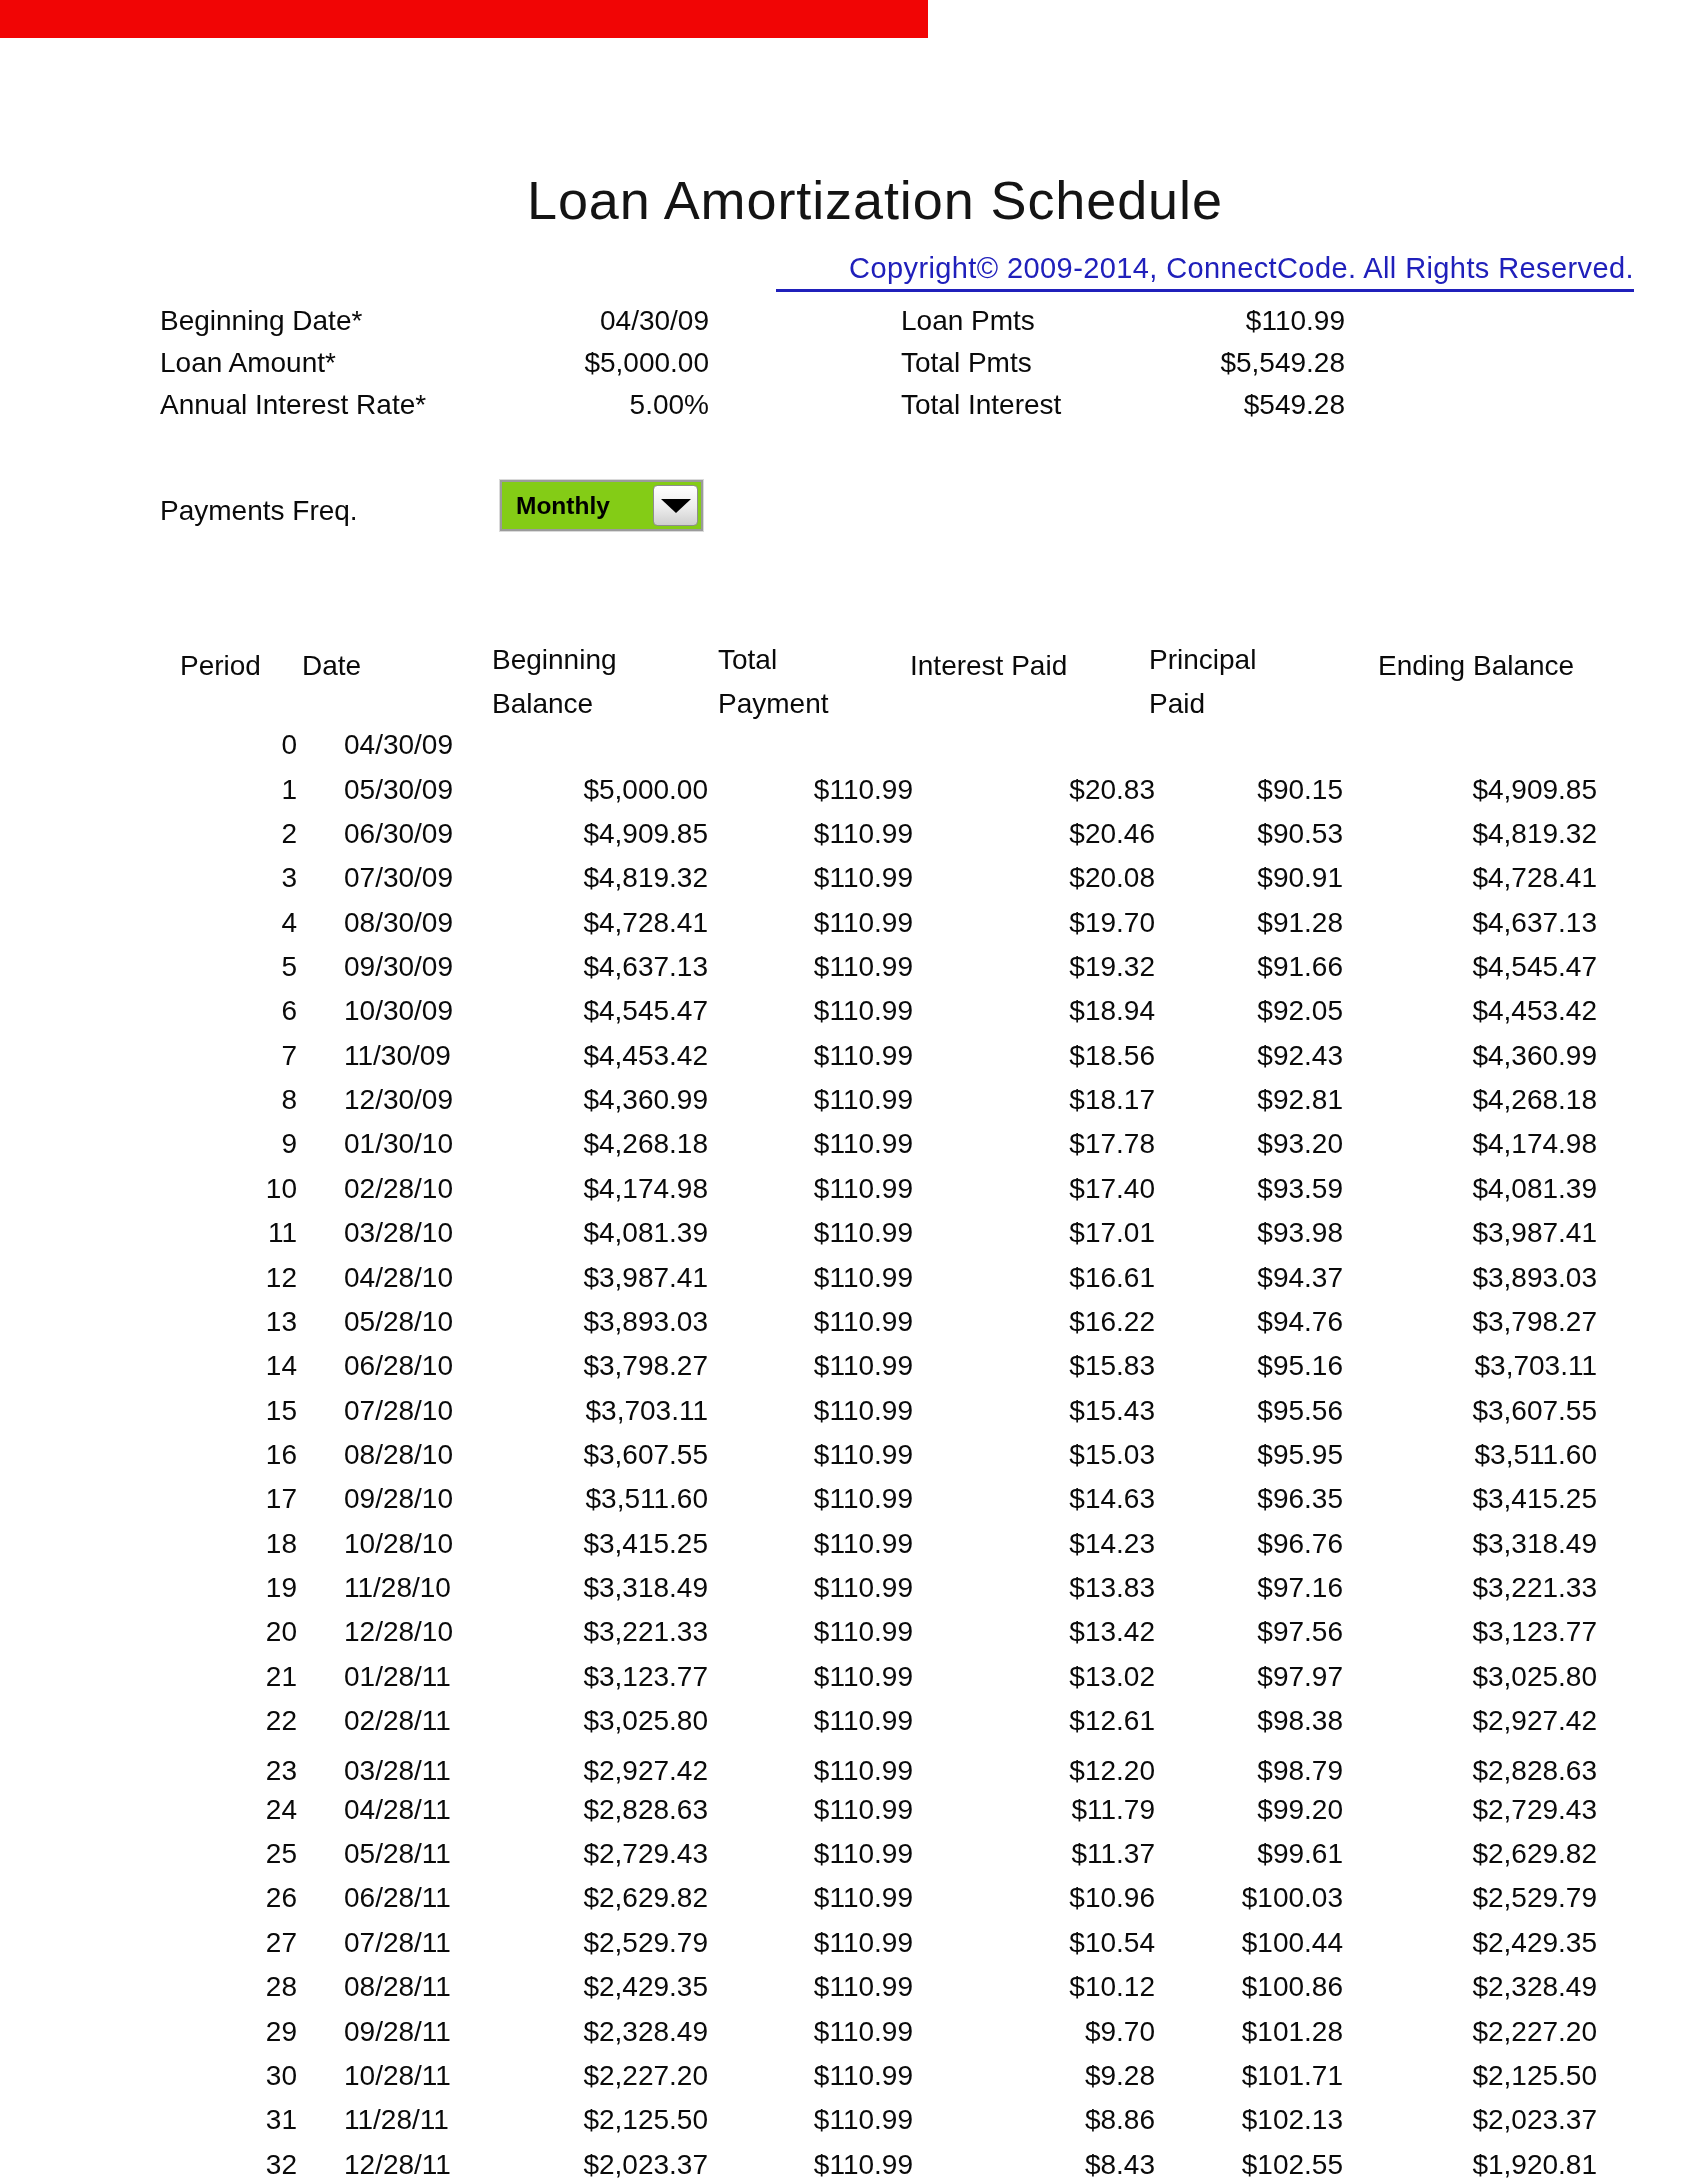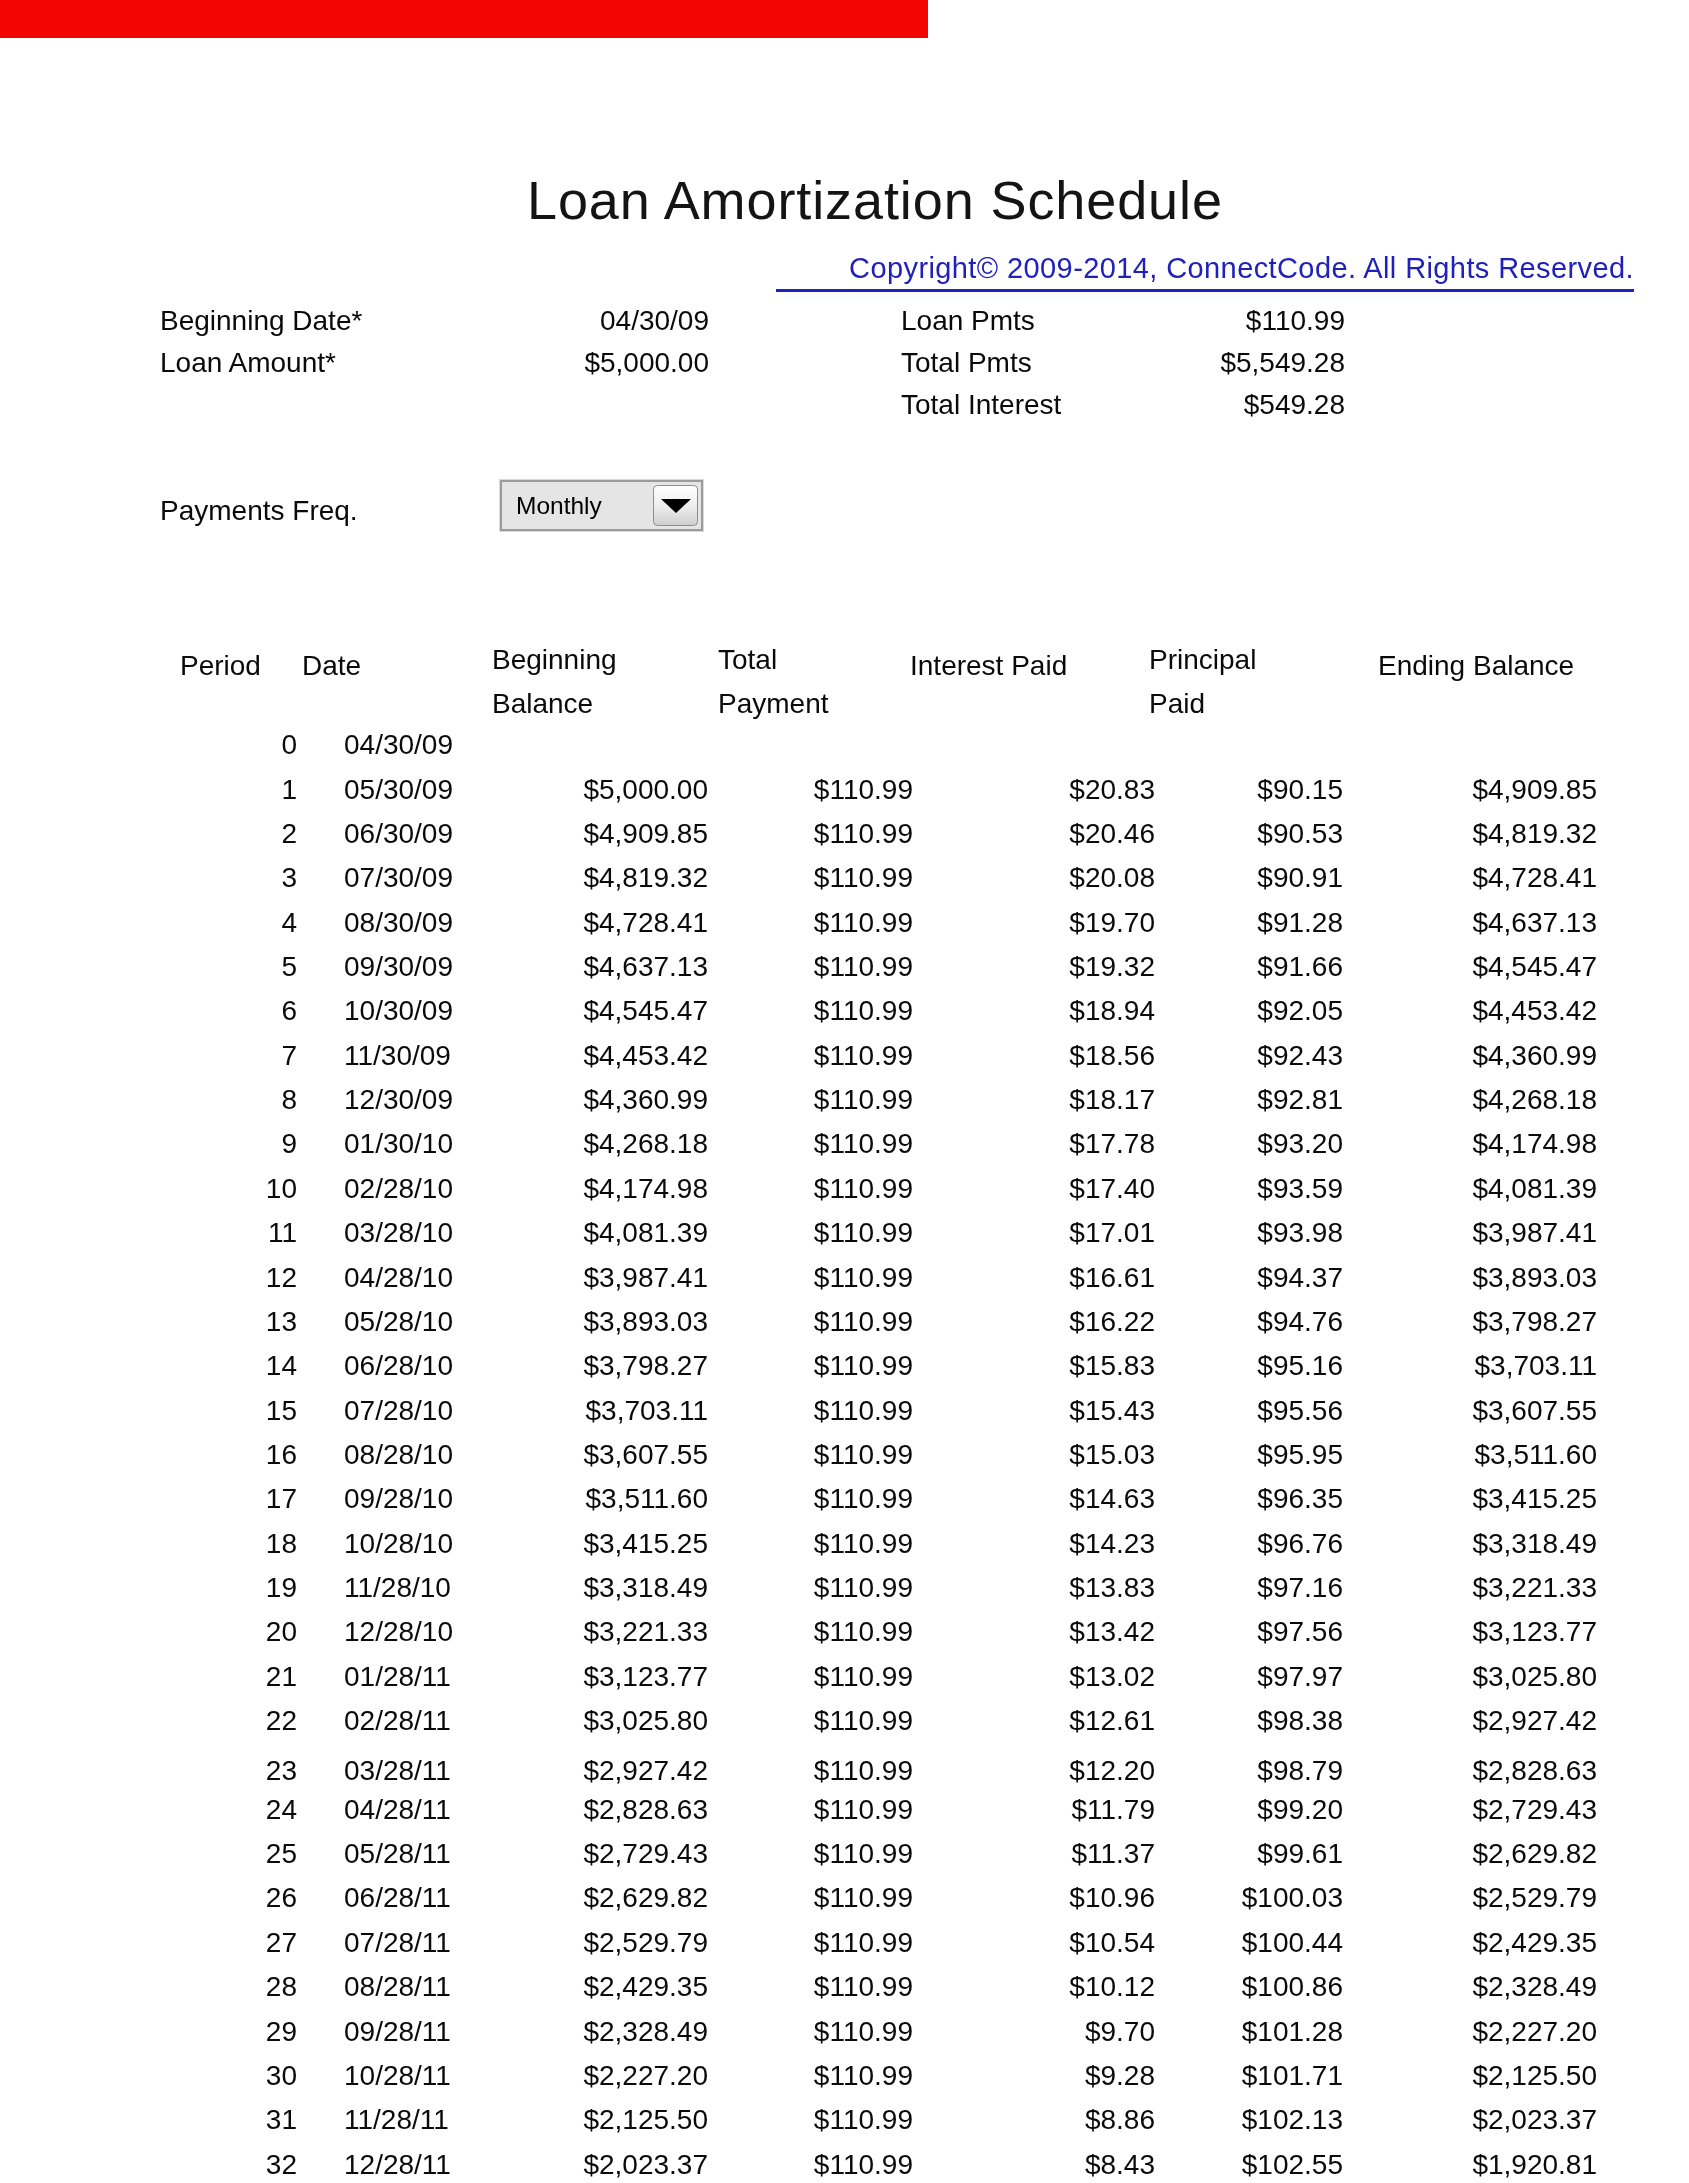--- a/index.html
+++ b/index.html
@@ -20,21 +20,21 @@
   }
   
   .params{position:absolute;left:160px;top:300px;width:549px;}
   .p-row{height:42px;line-height:42px;font-size:28px;position:relative;}
   .p-row .lbl{position:absolute;left:0;white-space:nowrap;}
   .p-row .val{position:absolute;right:0;text-align:right;white-space:nowrap;}
   .freq-label{position:absolute;left:160px;top:490px;height:42px;line-height:42px;font-size:28px;}
   
   .combo{
     position:absolute;left:500px;top:480px;width:203px;height:51px;box-sizing:border-box;
-    background:#e5e5e5;border:2.6px solid #9b9b9b;outline:1.7px solid #dadada;
+    background:#84cc16;border:2.6px solid #9b9b9b;outline:1.7px solid #dadada;font-weight:bold;
   }
   .combo-value{position:absolute;left:14px;top:50%;transform:translateY(-50%);font-size:24.5px;color:#000;}
   .combo-btn{
     position:absolute;top:2.6px;right:2.6px;bottom:2.6px;width:45px;box-sizing:border-box;
     border:0.9px solid #8d8d8d;border-radius:4.4px;
     background:linear-gradient(180deg,#ffffff 0%,#ececec 55%,#cfcfcf 100%);
     display:flex;align-items:center;justify-content:center;cursor:pointer;
   }
   .tri{width:0;height:0;border-left:15px solid transparent;border-right:15px solid transparent;border-top:14px solid #000;}
   
@@ -73,20 +73,24 @@
 
 <div class="params">
   <div class="p-row">
     <span class="lbl">Beginning Date*</span>
     <span class="val">04/30/09</span>
   </div>
   <div class="p-row">
     <span class="lbl">Loan Amount*</span>
     <span class="val">$5,000.00</span>
   </div>
+  <div class="p-row">
+    <span class="lbl">Annual Interest Rate*</span>
+    <span class="val">5.00%</span>
+  </div>
 </div>
 
 <div class="freq-label">Payments Freq.</div>
 
 <div class="combo">
   <span class="combo-value">Monthly</span>
   <span class="combo-btn">
     <span class="tri"></span>
   </span>
 </div>

